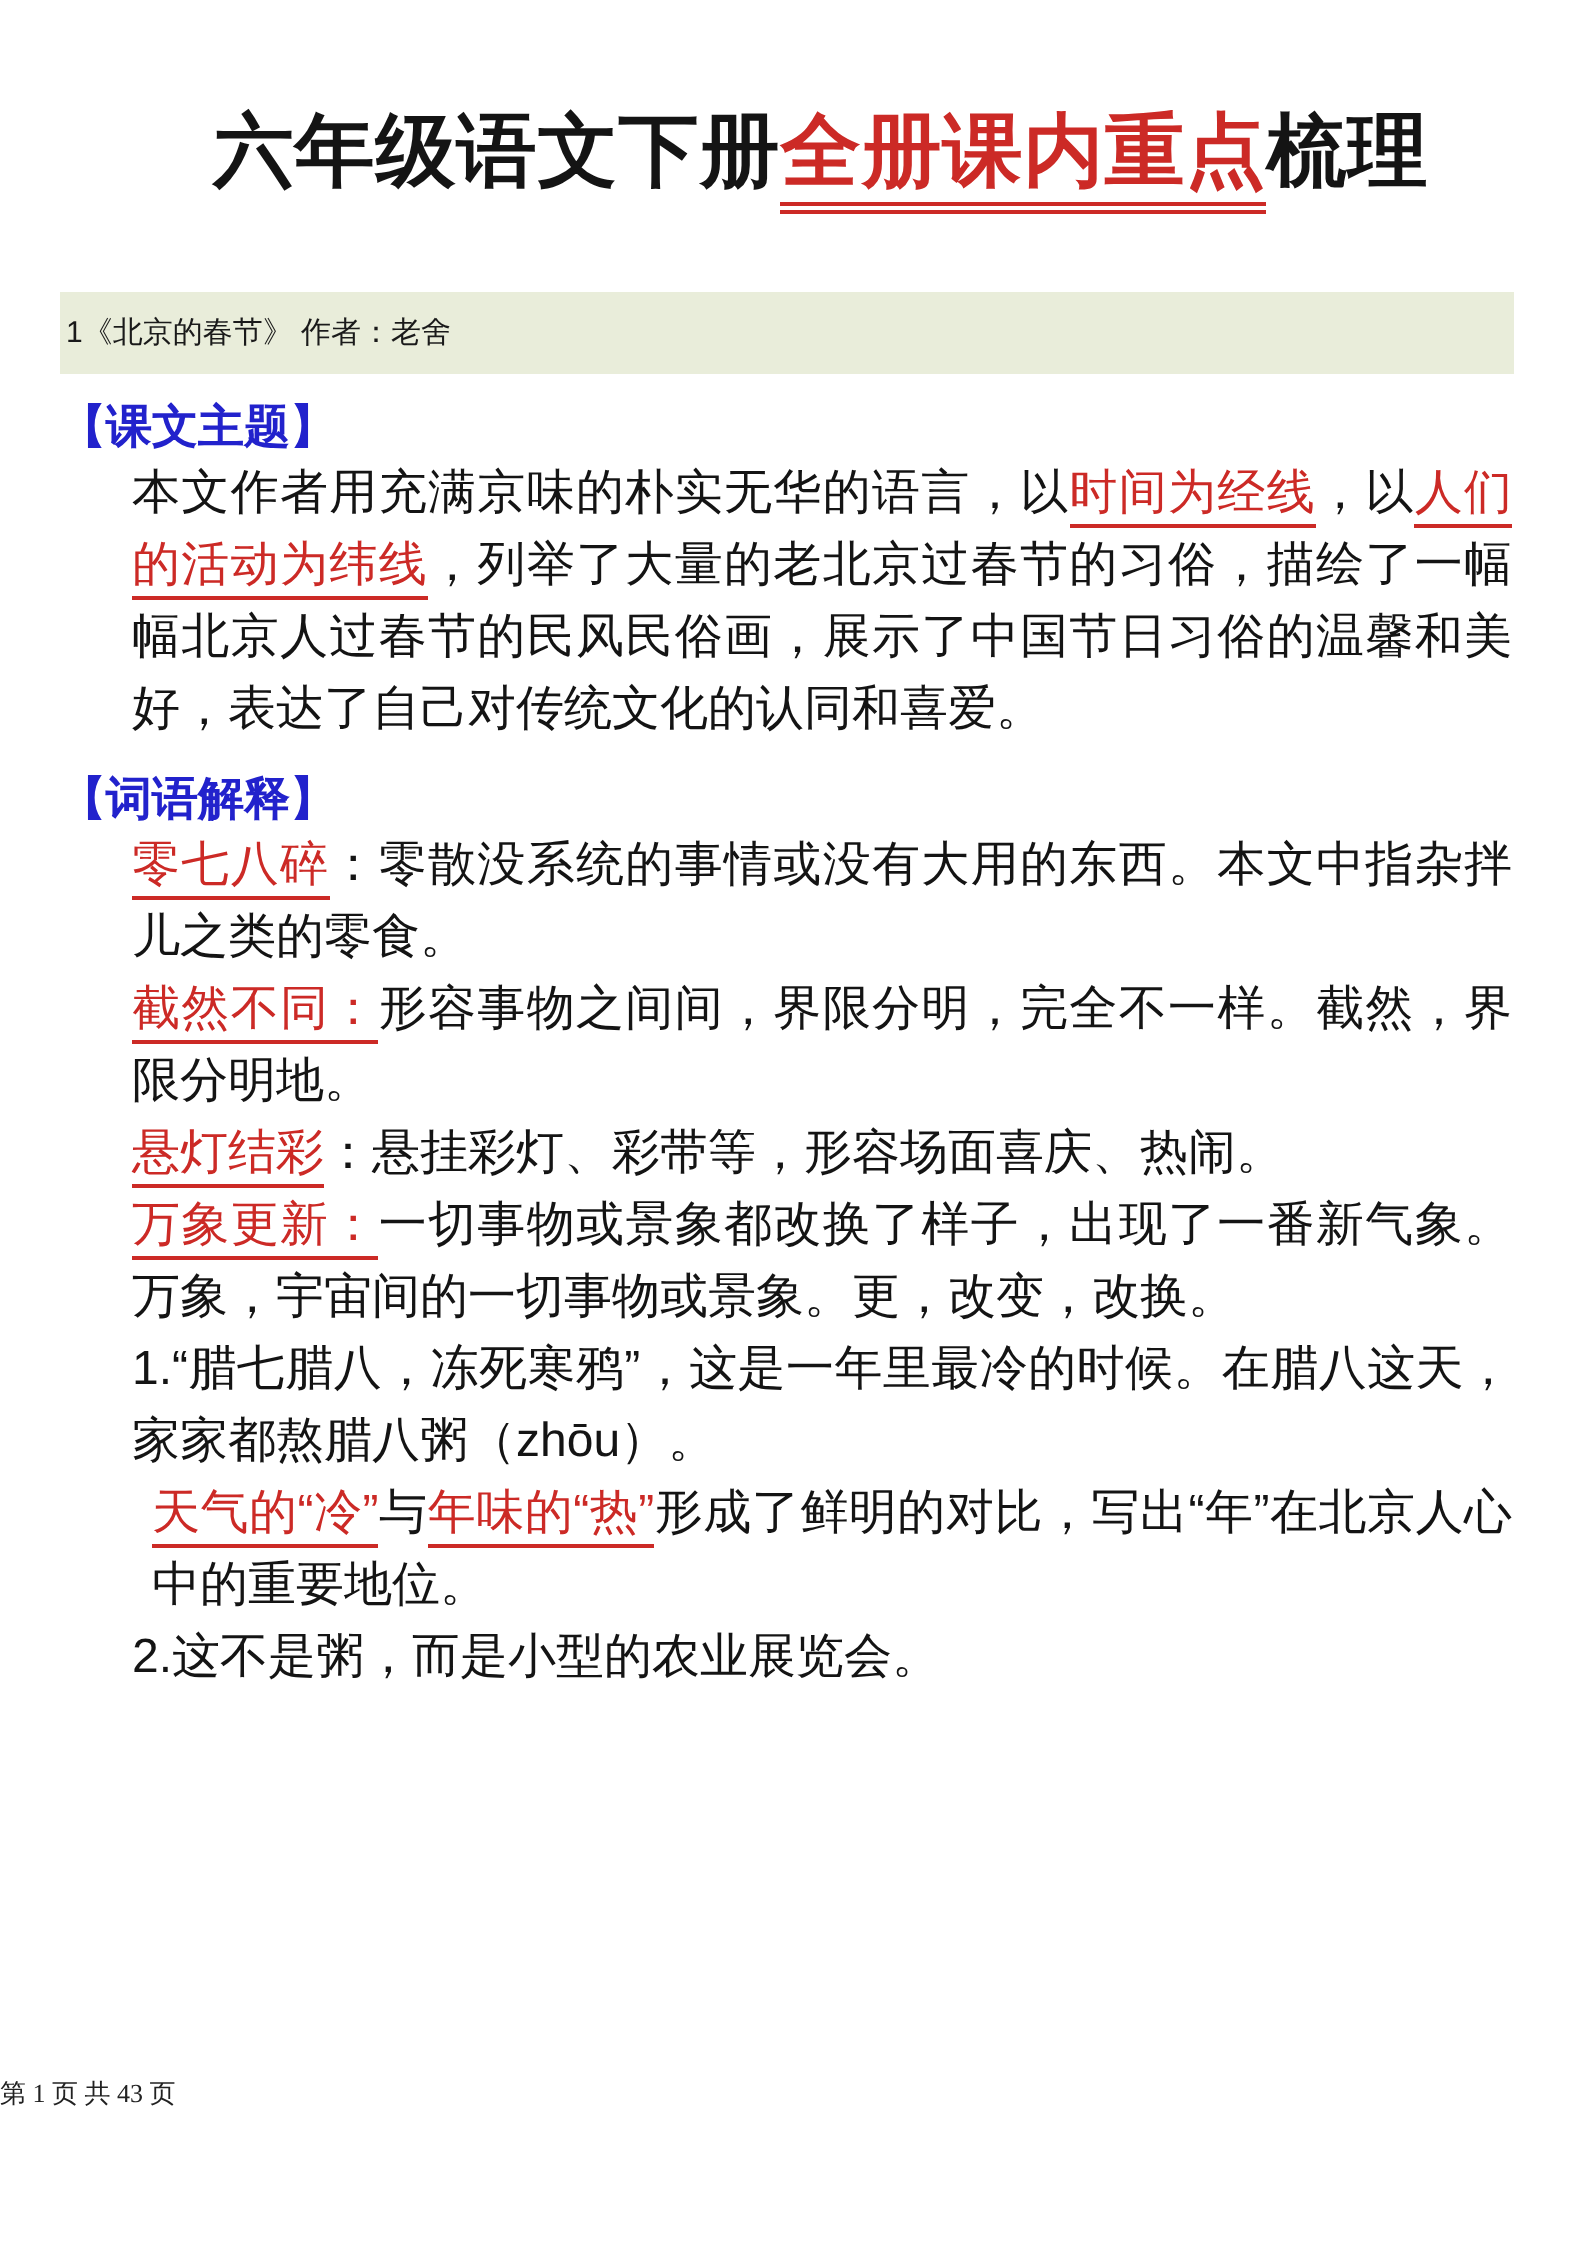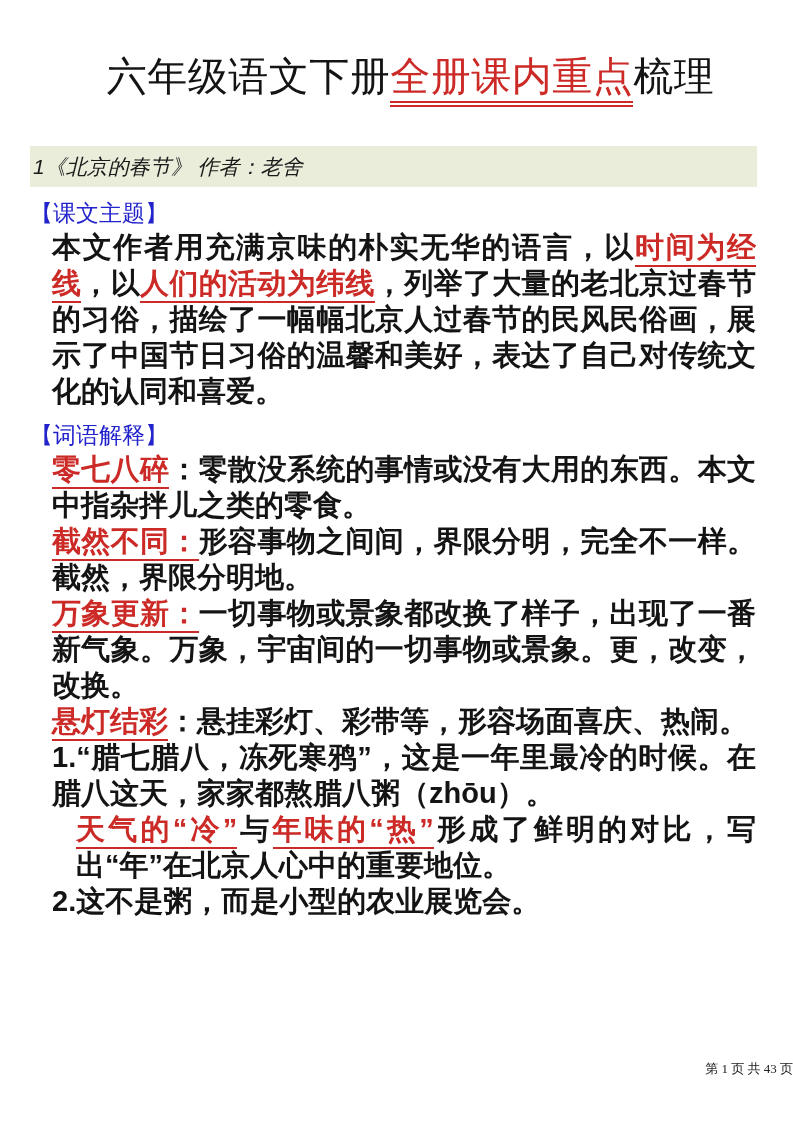--- a/index.html
+++ b/index.html
@@ -8,63 +8,61 @@
     width:793px;height:1122px;
     background:#ffffff;
     overflow:hidden;
     font-family:"Liberation Sans",sans-serif;
     color:#141414;
   }
   .title{
     margin:50px 0 0 0;
     text-align:center;
     font-size:40px;
-    font-weight:normal;
+    font-weight:bold;
     line-height:52px;
     letter-spacing:0.5px;
     padding-left:28px;
   }
   .title .hl{
     color:var(--red);
     border-bottom:6px double var(--red);
     padding-bottom:3px;
   }
   .lesson-bar{
     margin:44px 36px 0 30px;
     background:var(--bar-bg);
-    font-size:21px;
+    font-size:15px;
     line-height:26px;
     padding:8px 4px 7px 3px;
     color:#1a1a1a;
-    font-style:italic;
   }
   .sec{
     margin:10px 36px 0 30px;
     font-size:23px;
     line-height:32px;
-    font-weight:normal;
+    font-weight:bold;
     color:var(--blue);
   }
   .body{
-    margin:0 37px 0 52px;
-    font-size:29px;
+    margin:0 37px 0 66px;
+    font-size:24px;
     line-height:36px;
     text-align:justify;
-    font-weight:bold;
   }
   .analysis{margin-left:76px;}
   .ru{
     color:var(--red);
     border-bottom:2px solid var(--red);
     padding-bottom:2px;
   }
   .footer{
     position:absolute;
-    left:0;right:0;top:1060px;
-    text-align:right;
+    left:0;right:0;top:1038px;
+    text-align:left;
     font-size:13px;
     font-family:"Liberation Serif",serif;
     color:#222222;
   }
 </style>
 </head>
 <body>
 
 <div class="page">
 
@@ -78,23 +76,23 @@
 
 
 
   <h2 class="sec">【词语解释】</h2>
 
   <p class="body"><span class="ru">零七八碎</span><span>：</span><span>零散没系统的事情或没有大用的东西。本文中指杂拌儿之类的零食。</span></p>
 
 
   <p class="body"><span class="ru">截然不同：</span><span></span><span>形容事物之间间，界限分明，完全不一样。截然，界限分明地。</span></p>
 
+  <p class="body"><span class="ru">悬灯结彩</span><span>：</span><span>悬挂彩灯、彩带等，形容场面喜庆、热闹。</span></p>
+
   <p class="body"><span class="ru">万象更新：</span><span></span><span>一切事物或景象都改换了样子，出现了一番新气象。万象，宇宙间的一切事物或景象。更，改变，改换。</span></p>
-
-  <p class="body"><span class="ru">悬灯结彩</span><span>：</span><span>悬挂彩灯、彩带等，形容场面喜庆、热闹。</span></p>
 
 
   <p class="body">1.“腊七腊八，冻死寒鸦”，这是一年里最冷的时候。在腊八这天，家家都熬腊八粥（zhōu）。</p>
 
   <p class="body analysis"><span class="ru">天气的“冷”</span><span>与</span><span class="ru">年味的“热”</span><span>形成了鲜明的对比，写出“年”在北京人心中的重要地位。</span></p>
 
   <p class="body">2.这不是粥，而是小型的农业展览会。</p>
 
   <div class="footer">第 1 页 共 43 页</div>
 

